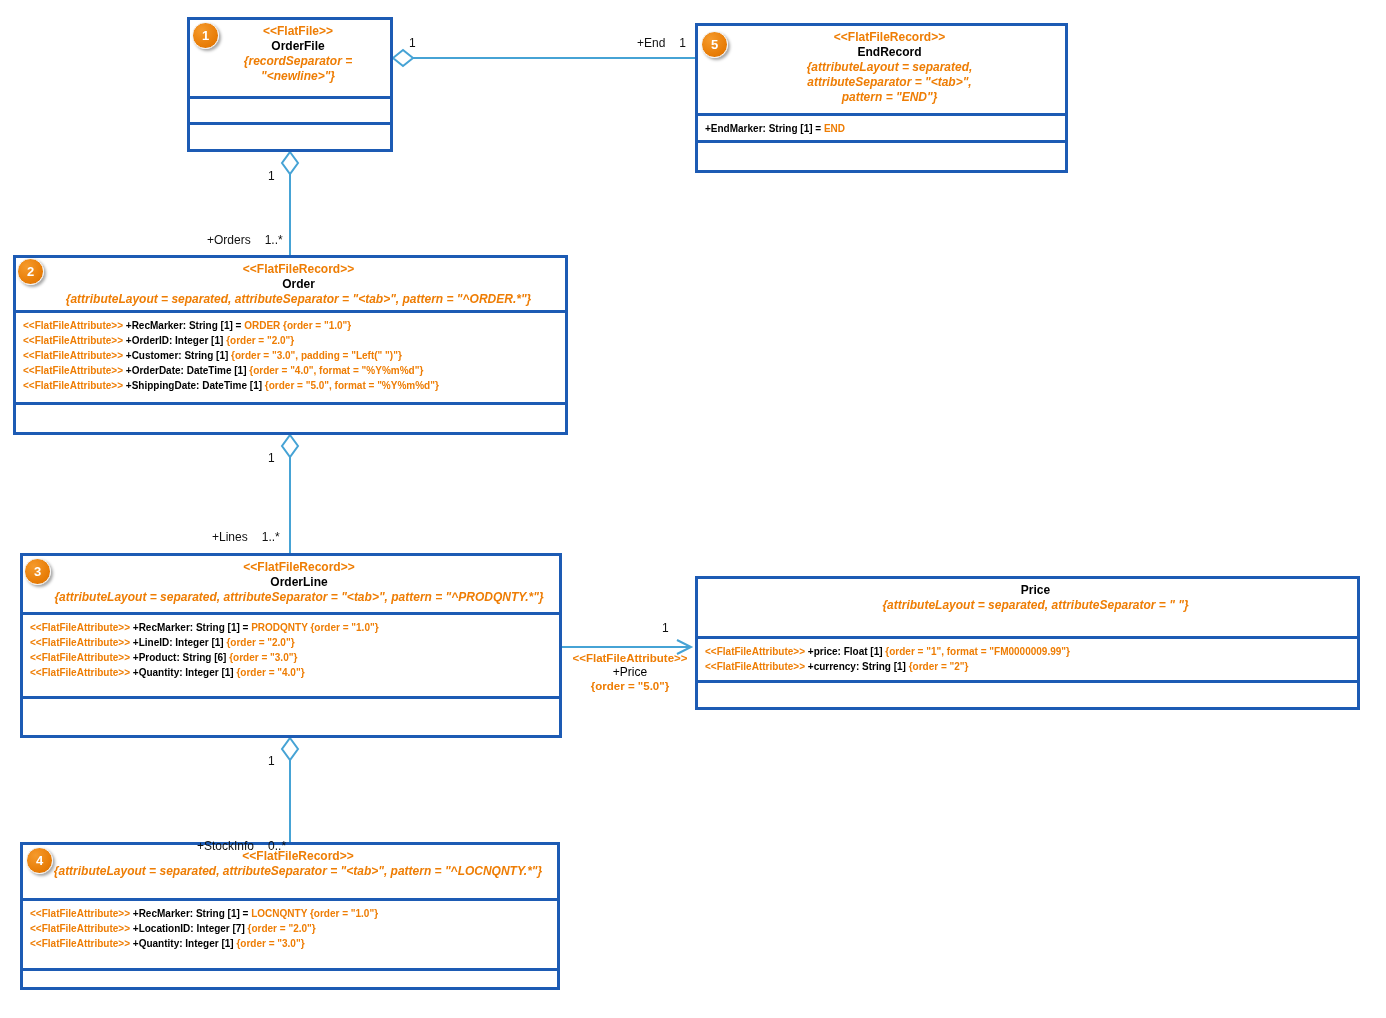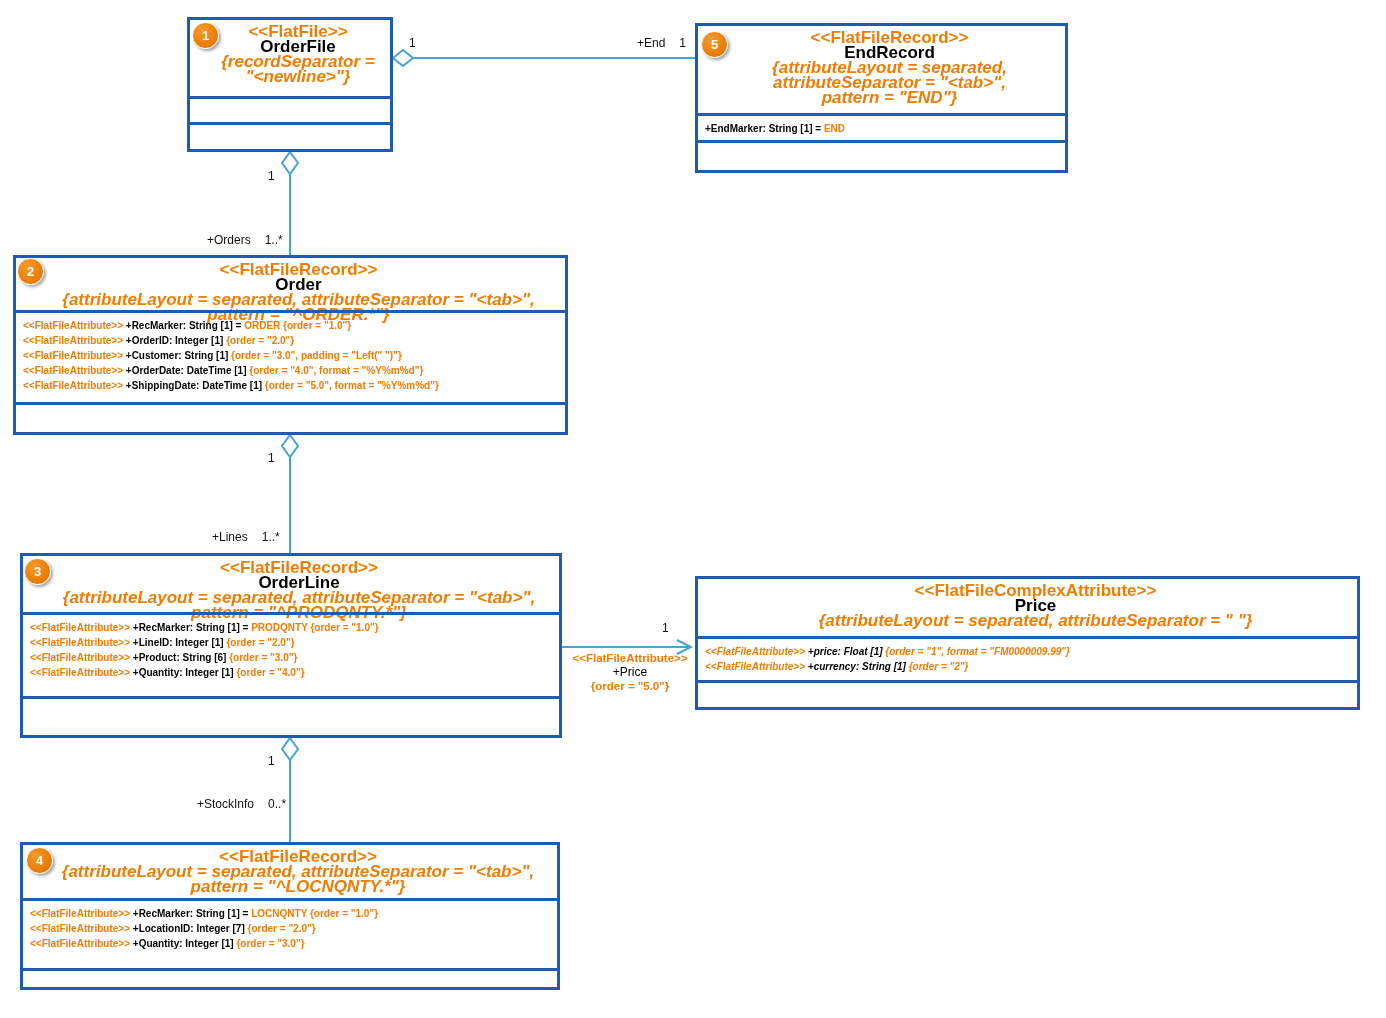--- a/index.html
+++ b/index.html
@@ -19,21 +19,21 @@
     background: #ffffff;
     display: flex;
     flex-direction: column;
   }
   .compartment { border-top: 3px solid #1d5bb4; }
   .compartment:first-child { border-top: none; }
   .header {
     text-align: center;
     padding: 4px 6px 2px 22px;
     line-height: 15px;
-    font-size: 17px;
+    font-size: 12px;
     font-weight: bold;
   }
   .stereotype { color: #ee7d04; }
   .class-name { color: #000000; }
   .constraint { color: #ee7d04; white-space: pre-line; font-style: italic; }
   .attrs {
     padding: 5px 6px 4px 7px;
     font-size: 10px;
     line-height: 15px;
     font-weight: bold;
@@ -178,42 +178,41 @@
         <div class="attr-row"><span class="orange">&lt;&lt;FlatFileAttribute&gt;&gt; </span><span class="decl">+RecMarker: String [1] = </span><span class="orange">LOCNQNTY </span><span class="orange">{order = "1.0"}</span></div>
         <div class="attr-row"><span class="orange">&lt;&lt;FlatFileAttribute&gt;&gt; </span><span class="decl">+LocationID: Integer [7] </span><span class="orange">{order = "2.0"}</span></div>
         <div class="attr-row"><span class="orange">&lt;&lt;FlatFileAttribute&gt;&gt; </span><span class="decl">+Quantity: Integer [1] </span><span class="orange">{order = "3.0"}</span></div>
       </div>
     <div class="compartment empty-compartment"></div>
   </div>
   <div class="badge" style="left:26px; top:847px;">4</div>
 
   <div class="uml-box" style="left:695px; top:576px; width:665px; height:134px;">
     <div class="compartment header" style="height:57px;">
-      <div class="stereotype">&lt;&lt;FlatFileComplexAttribute&gt;&gt;</div>
       <div class="class-name">Price</div>
       <div class="constraint">{attributeLayout = separated, attributeSeparator = " "}</div>
     </div>
-    <div class="compartment attrs" style="height:44px;font-style:italic;">
+    <div class="compartment attrs" style="height:44px;">
         <div class="attr-row"><span class="orange">&lt;&lt;FlatFileAttribute&gt;&gt; </span><span class="decl">+price: Float [1] </span><span class="orange">{order = "1", format = "FM0000009.99"}</span></div>
         <div class="attr-row"><span class="orange">&lt;&lt;FlatFileAttribute&gt;&gt; </span><span class="decl">+currency: String [1] </span><span class="orange">{order = "2"}</span></div>
       </div>
     <div class="compartment empty-compartment"></div>
   </div>
 
   <div class="edge-label" style="left:409px; top:36px;">1</div>
   <div class="edge-label" style="left:637px; top:36px;"><span>+End</span><span class="gap"></span><span>1</span></div>
 
   <div class="edge-label" style="left:268px; top:169px;">1</div>
   <div class="edge-label" style="left:207px; top:233px;"><span>+Orders</span><span class="gap"></span><span>1..*</span></div>
 
   <div class="edge-label" style="left:268px; top:451px;">1</div>
   <div class="edge-label" style="left:212px; top:530px;"><span>+Lines</span><span class="gap"></span><span>1..*</span></div>
 
   <div class="edge-label" style="left:268px; top:754px;">1</div>
-  <div class="edge-label" style="left:197px; top:797px;"><span>+StockInfo</span><span class="gap"></span><span>0..*</span></div>
+  <div class="edge-label" style="left:197px; top:839px;"><span>+StockInfo</span><span class="gap"></span><span>0..*</span></div>
 
   <div class="edge-label" style="left:662px; top:621px;">1</div>
   <div class="price-label-block" style="left:565px; top:651px; width:130px;">
     <div class="stereo">&lt;&lt;FlatFileAttribute&gt;&gt;</div>
     <div class="role">+Price</div>
     <div class="constr">{order = "5.0"}</div>
   </div>
 
 </div>
 

